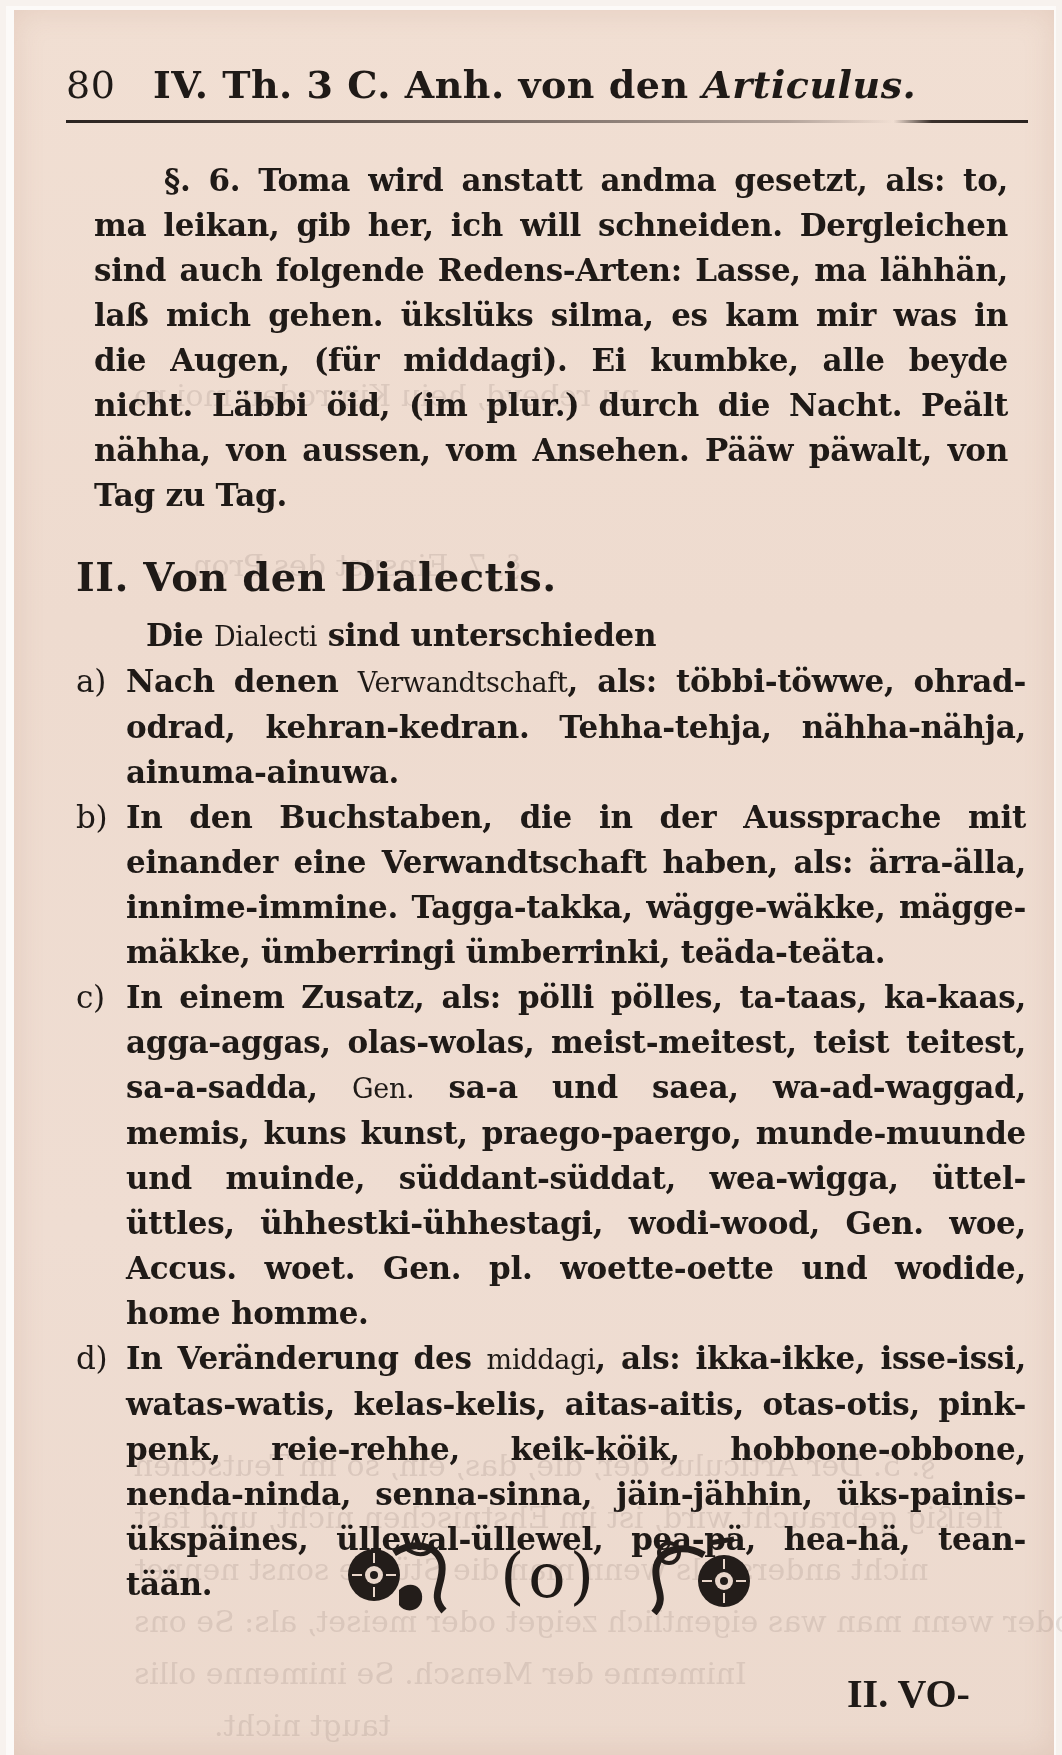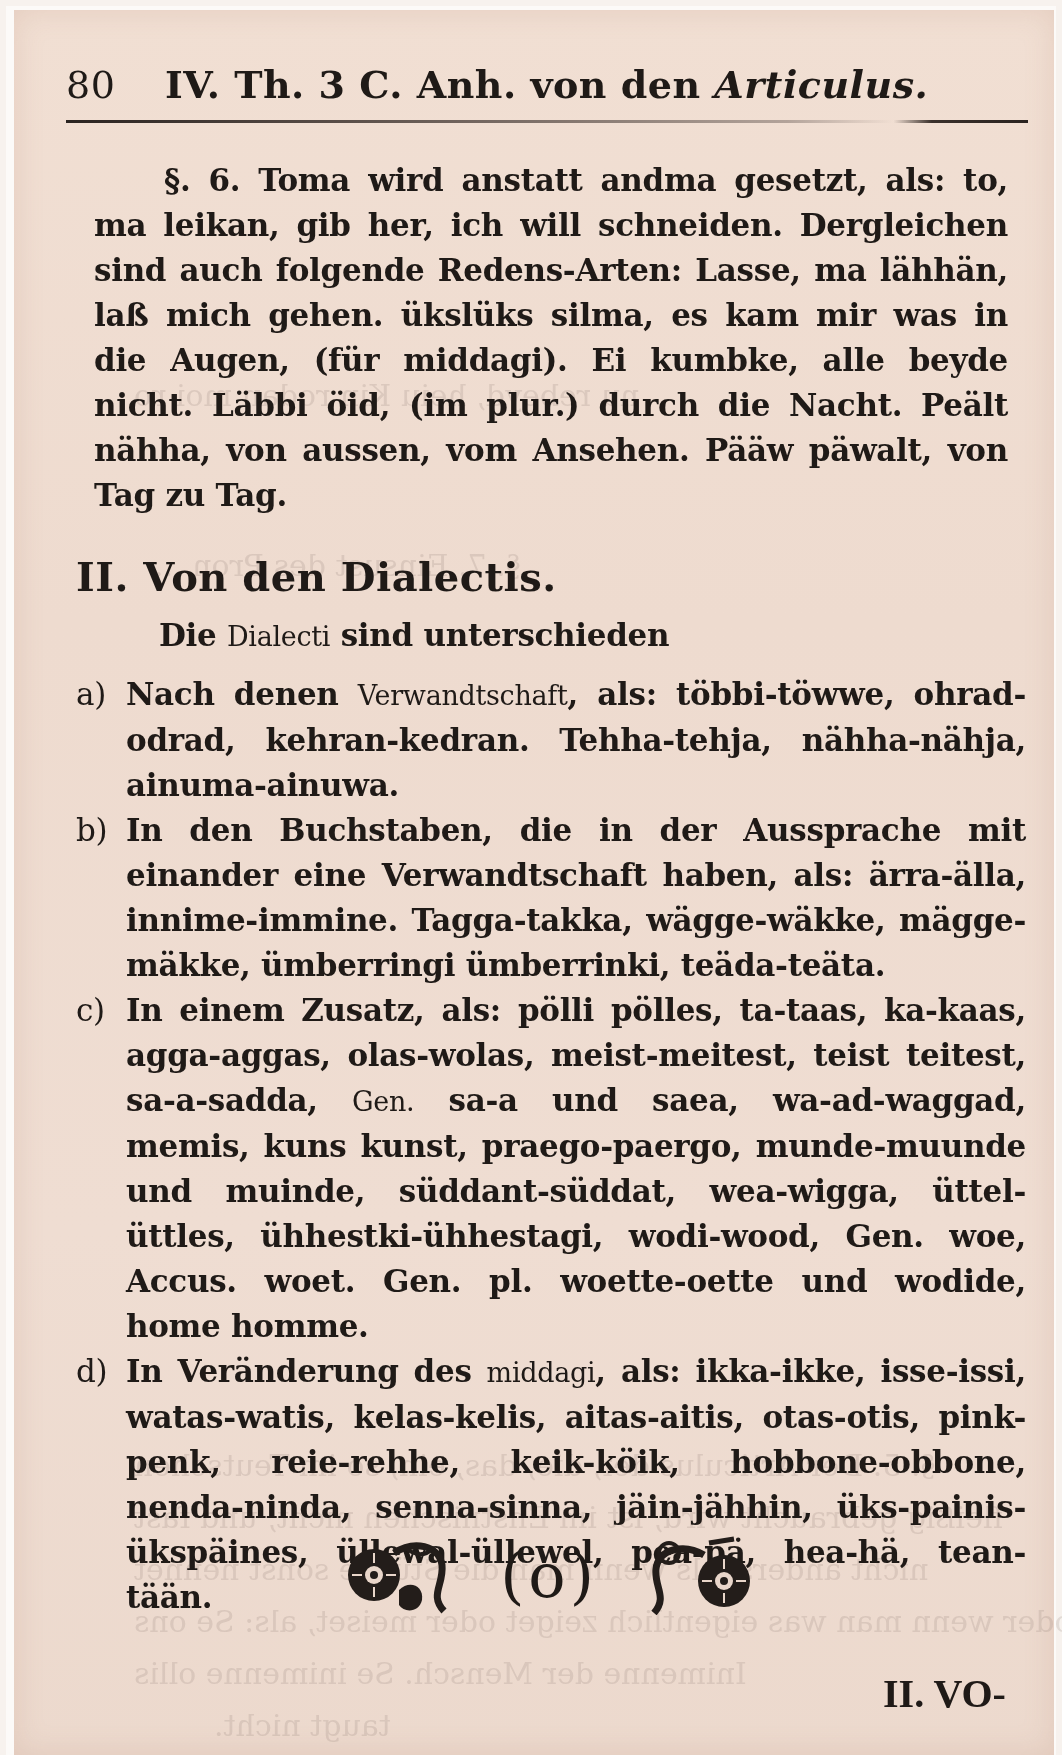--- a/index.html
+++ b/index.html
@@ -41,21 +41,21 @@
   .running-head {
     position: absolute;
     left: 52px; top: 52px;
     width: 940px;
     font-size: 38px;
     font-weight: bold;
     letter-spacing: 0.5px;
   }
   .running-head .page-number {
     display: inline-block;
-    margin-right: 36px;
+    margin-right: 24px;
     font-weight: normal;
   }
   .running-head .italic {
     font-style: italic;
   }
   .head-rule {
     position: absolute;
     left: 52px; top: 110px;
     width: 962px;
     height: 3px;
@@ -76,21 +76,21 @@
     text-align: justify;
   }
   .section-title {
     text-align: left;
     font-size: 40px;
     font-weight: bold;
     margin: 36px 0 14px 0;
     letter-spacing: 0.5px;
   }
   .intro-line {
-    margin: 13px;
+    margin: 0;
     text-indent: 70px;
   }
   .item {
     display: flex;
     margin: 0;
   }
   .item .marker {
     width: 50px;
     flex: 0 0 50px;
     font-weight: normal;
@@ -111,21 +111,21 @@
     align-items: center;
     justify-content: space-between;
   }
   .ornament .mark {
     font-size: 62px;
     font-weight: normal;
     letter-spacing: 4px;
   }
   .catchword {
     position: absolute;
-    left: 869px; top: 1660px;
+    left: 833px; top: 1660px;
     font-size: 40px;
     font-weight: bold;
     font-family: "Liberation Serif", serif;
   }
 </style>
 </head>
 <body>
 
 <div class="scan-frame"></div>
 

